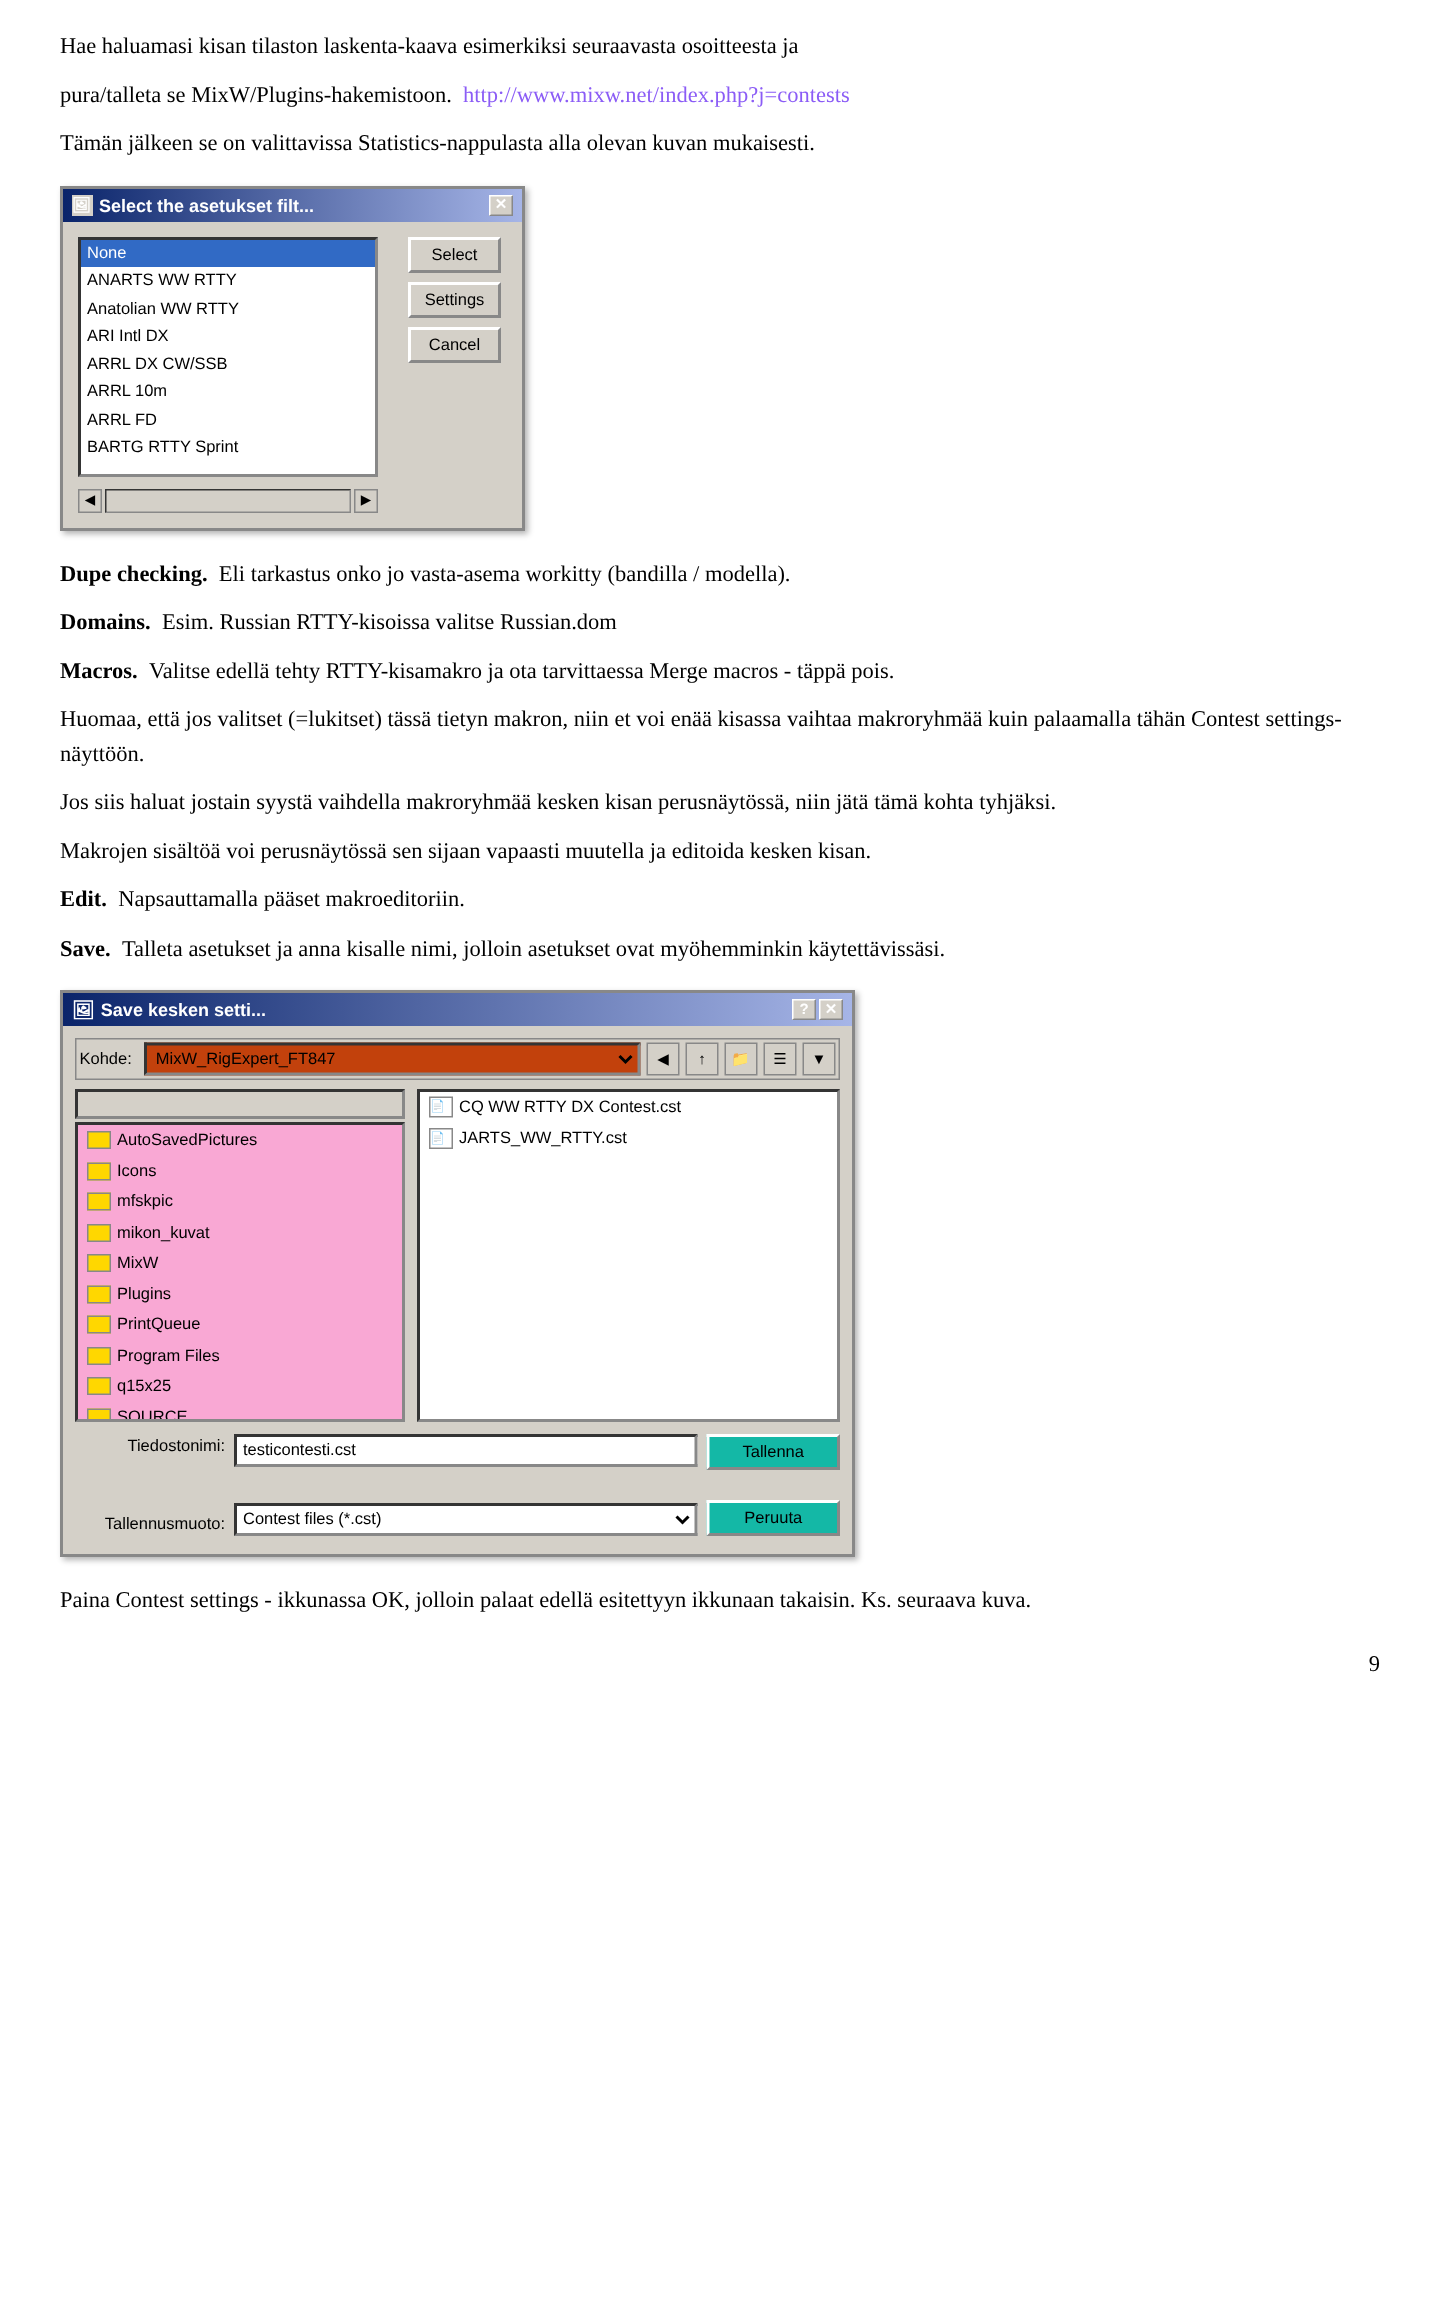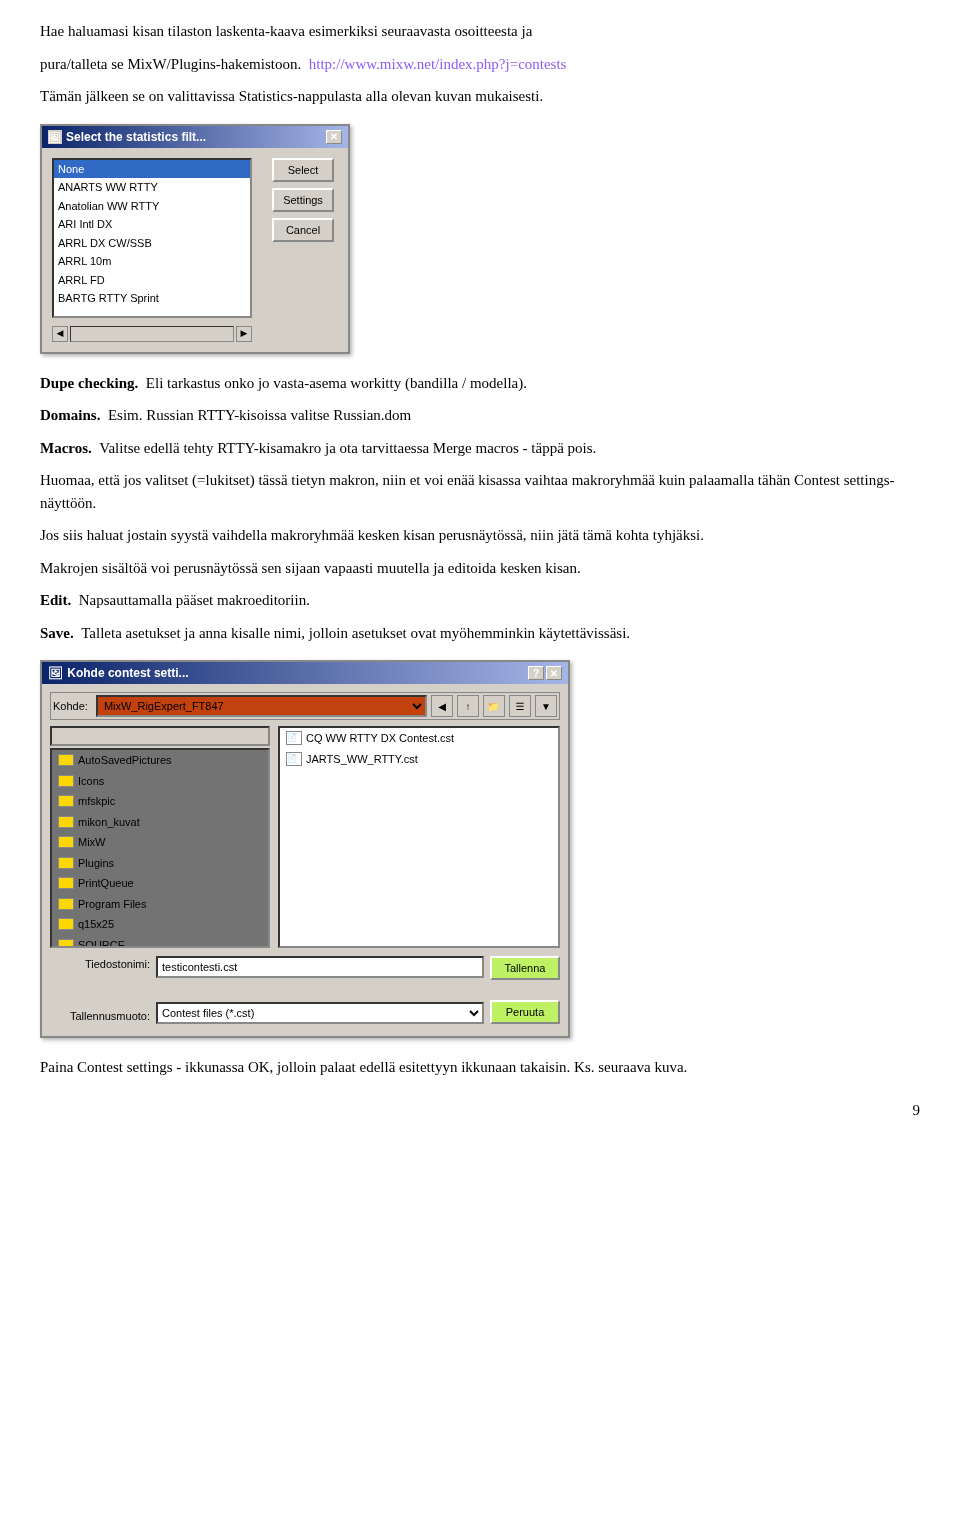--- a/index.html
+++ b/index.html
@@ -170,21 +170,21 @@
       background: #d4d0c8;
       border: 2px inset #888;
       height: 20px;
       display: flex; align-items: center;
       padding: 0 4px;
       font-size: 11px;
       margin-bottom: 2px;
     }
     .save-folder-list {
       border: 2px inset #888;
-      background: #737373;
+      background: #f9a8d4;
       height: 200px;
       overflow-y: auto;
     }
     .folder-item {
       padding: 2px 6px;
       display: flex;
       align-items: center;
       gap: 4px;
       font-size: 11px;
       cursor: default;
@@ -235,23 +235,23 @@
     }
     .save-field-input {
       flex: 1;
       height: 22px;
       border: 2px inset #888;
       background: #fff;
       font-size: 11px;
       padding: 0 4px;
     }
     .save-action-btn {
-      width: 70px;
+      width: 89px;
       height: 24px;
-      background: #bef264;
+      background: #14b8a6;
       border: 2px solid #888;
       border-top-color: #fff;
       border-left-color: #fff;
       font-size: 11px;
       cursor: pointer;
     }
     .save-type-row {
       display: flex;
       align-items: flex-end;
       gap: 6px;
@@ -285,21 +285,21 @@
 <p>
   <span>pura/talleta se MixW/Plugins-hakemistoon.</span>
   &nbsp;<a>http://www.mixw.net/index.php?j=contests</a>
 </p>
 <p>Tämän jälkeen se on valittavissa Statistics-nappulasta alla olevan kuvan mukaisesti.</p>
 
 <div class="dialog-box">
   <div class="dialog-titlebar">
     <div class="dialog-titlebar-left">
       <span class="titlebar-icon">🖼</span>
-      <span>Select the statistics filt...</span>
+      <span>Select the asetukset filt...</span>
     </div>
     <div class="dialog-close-btn">✕</div>
   </div>
   <div class="dialog-body">
     <div style="display:flex; flex-direction:column; gap:4px;">
       <div class="dialog-listbox">
 
       <div class="dialog-listbox-item selected">None</div>
           <div class="dialog-listbox-item">ANARTS WW RTTY</div>
           <div class="dialog-listbox-item">Anatolian WW RTTY</div>
@@ -351,21 +351,21 @@
 
 <p>
   <strong>Save.</strong>
   &nbsp;<span>Talleta asetukset ja anna kisalle nimi, jolloin asetukset ovat myöhemminkin käytettävissäsi.</span>
 </p>
 
 <div class="save-dialog">
   <div class="save-dialog-titlebar">
     <div style="display:flex; align-items:center; gap:4px;">
       <span>🖼</span>
-      <span>Kohde contest setti...</span>
+      <span>Save kesken setti...</span>
     </div>
     <div style="display:flex; gap:2px;">
       <div class="dialog-close-btn">?</div>
       <div class="dialog-close-btn">✕</div>
     </div>
   </div>
   <div class="save-dialog-body">
 
     <div class="save-toolbar">
       <span class="toolbar-label">Kohde:</span>

